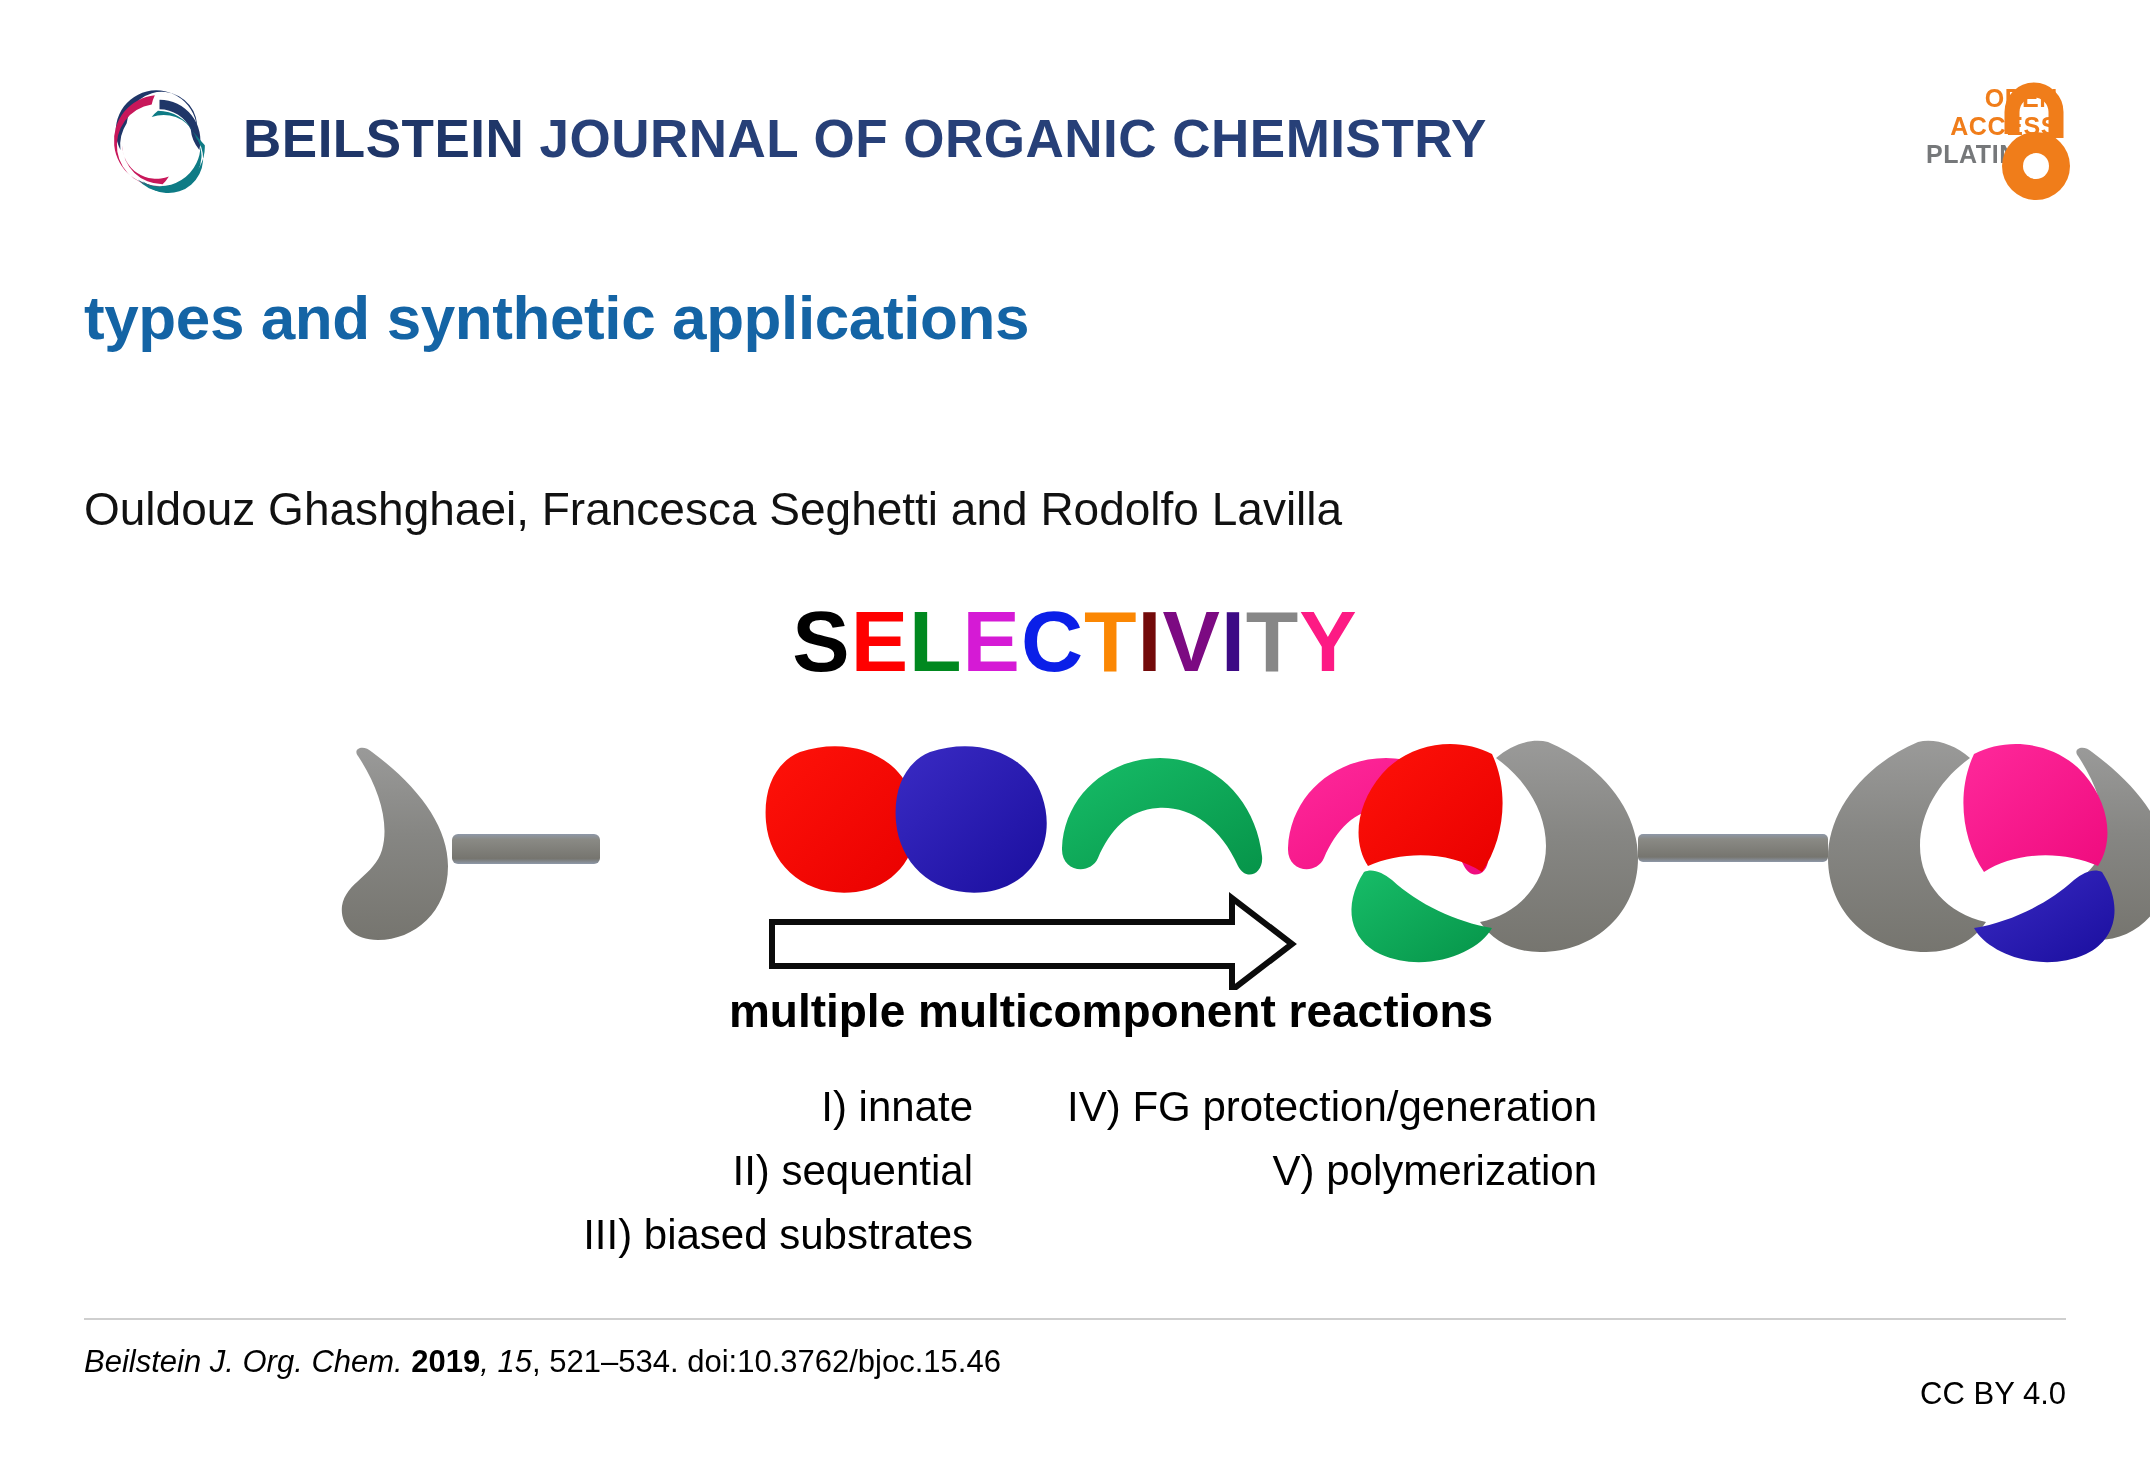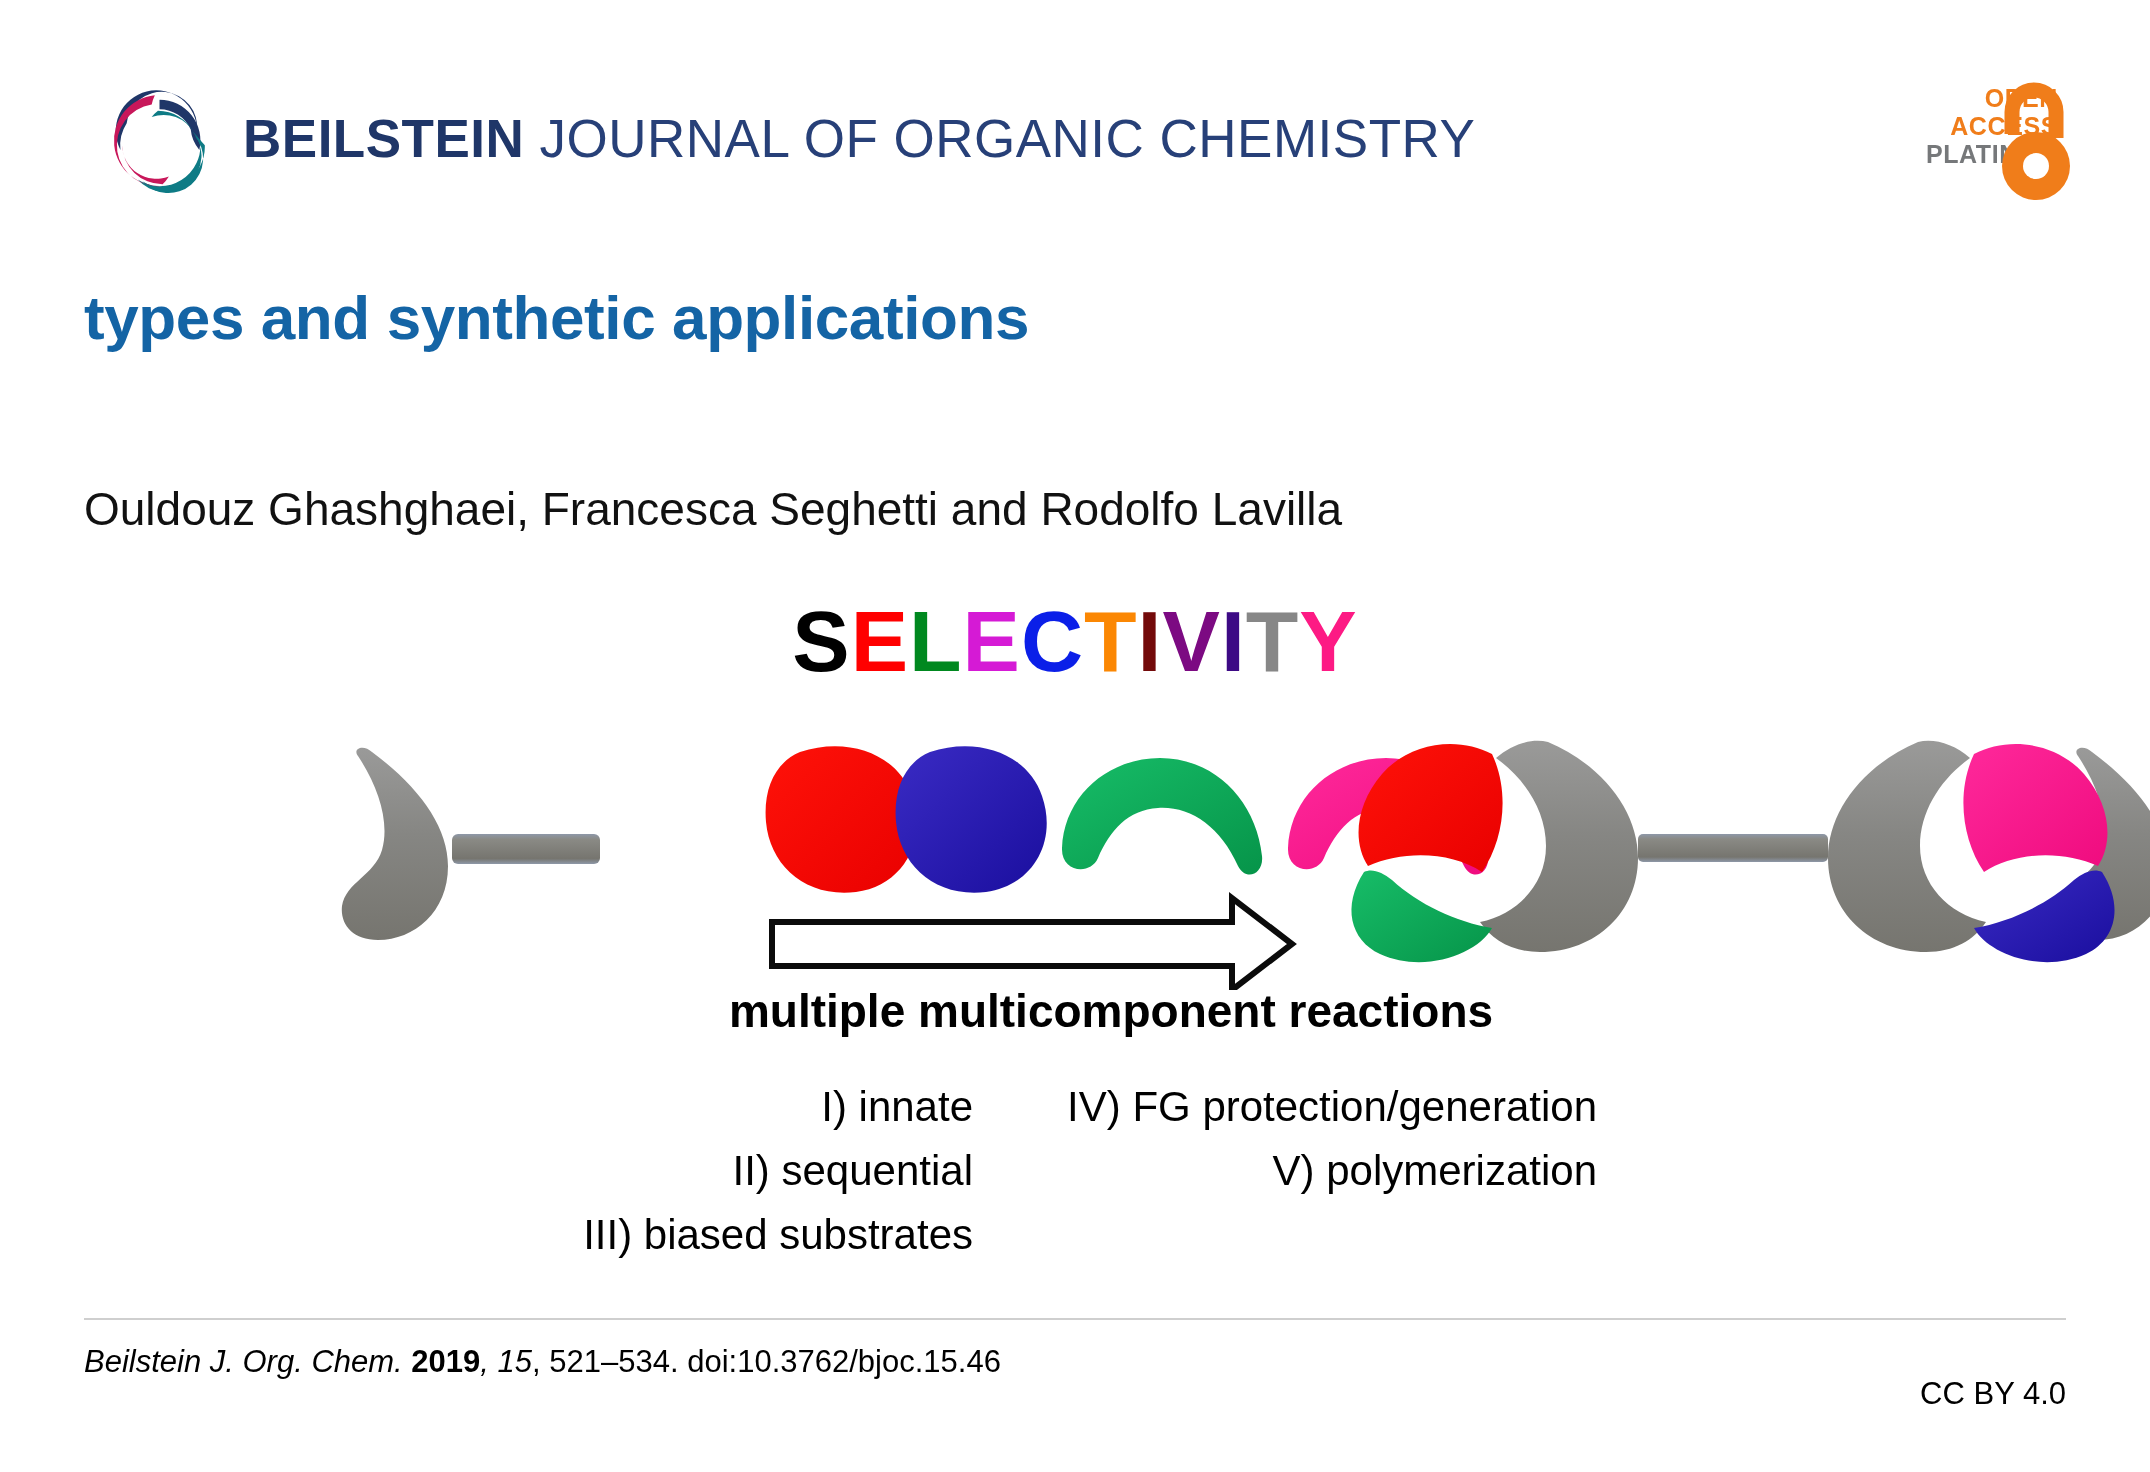--- a/index.html
+++ b/index.html
@@ -30,21 +30,21 @@
   #journal-name {
     position: absolute;
     left: 243px; top: 108px;
     font-size: 53px;
     letter-spacing: 0.5px;
     color: #1f3668;
     white-space: nowrap;
     font-stretch: condensed;
   }
   #journal-name .jn-bold { font-weight: 700; }
-  #journal-name .jn-reg  { font-weight: 400; color:#274078; }
+  #journal-name .jn-reg  { font-weight: 700; color:#274078; }
   #oa-text {
     position: absolute;
     right: 92px; top: 84px;
     text-align: right;
     line-height: 1.12;
     font-weight: 700;
     font-size: 25px;
     letter-spacing: 0.6px;
   }
   .oa-orange { color: #f07d1a; display:block; }

